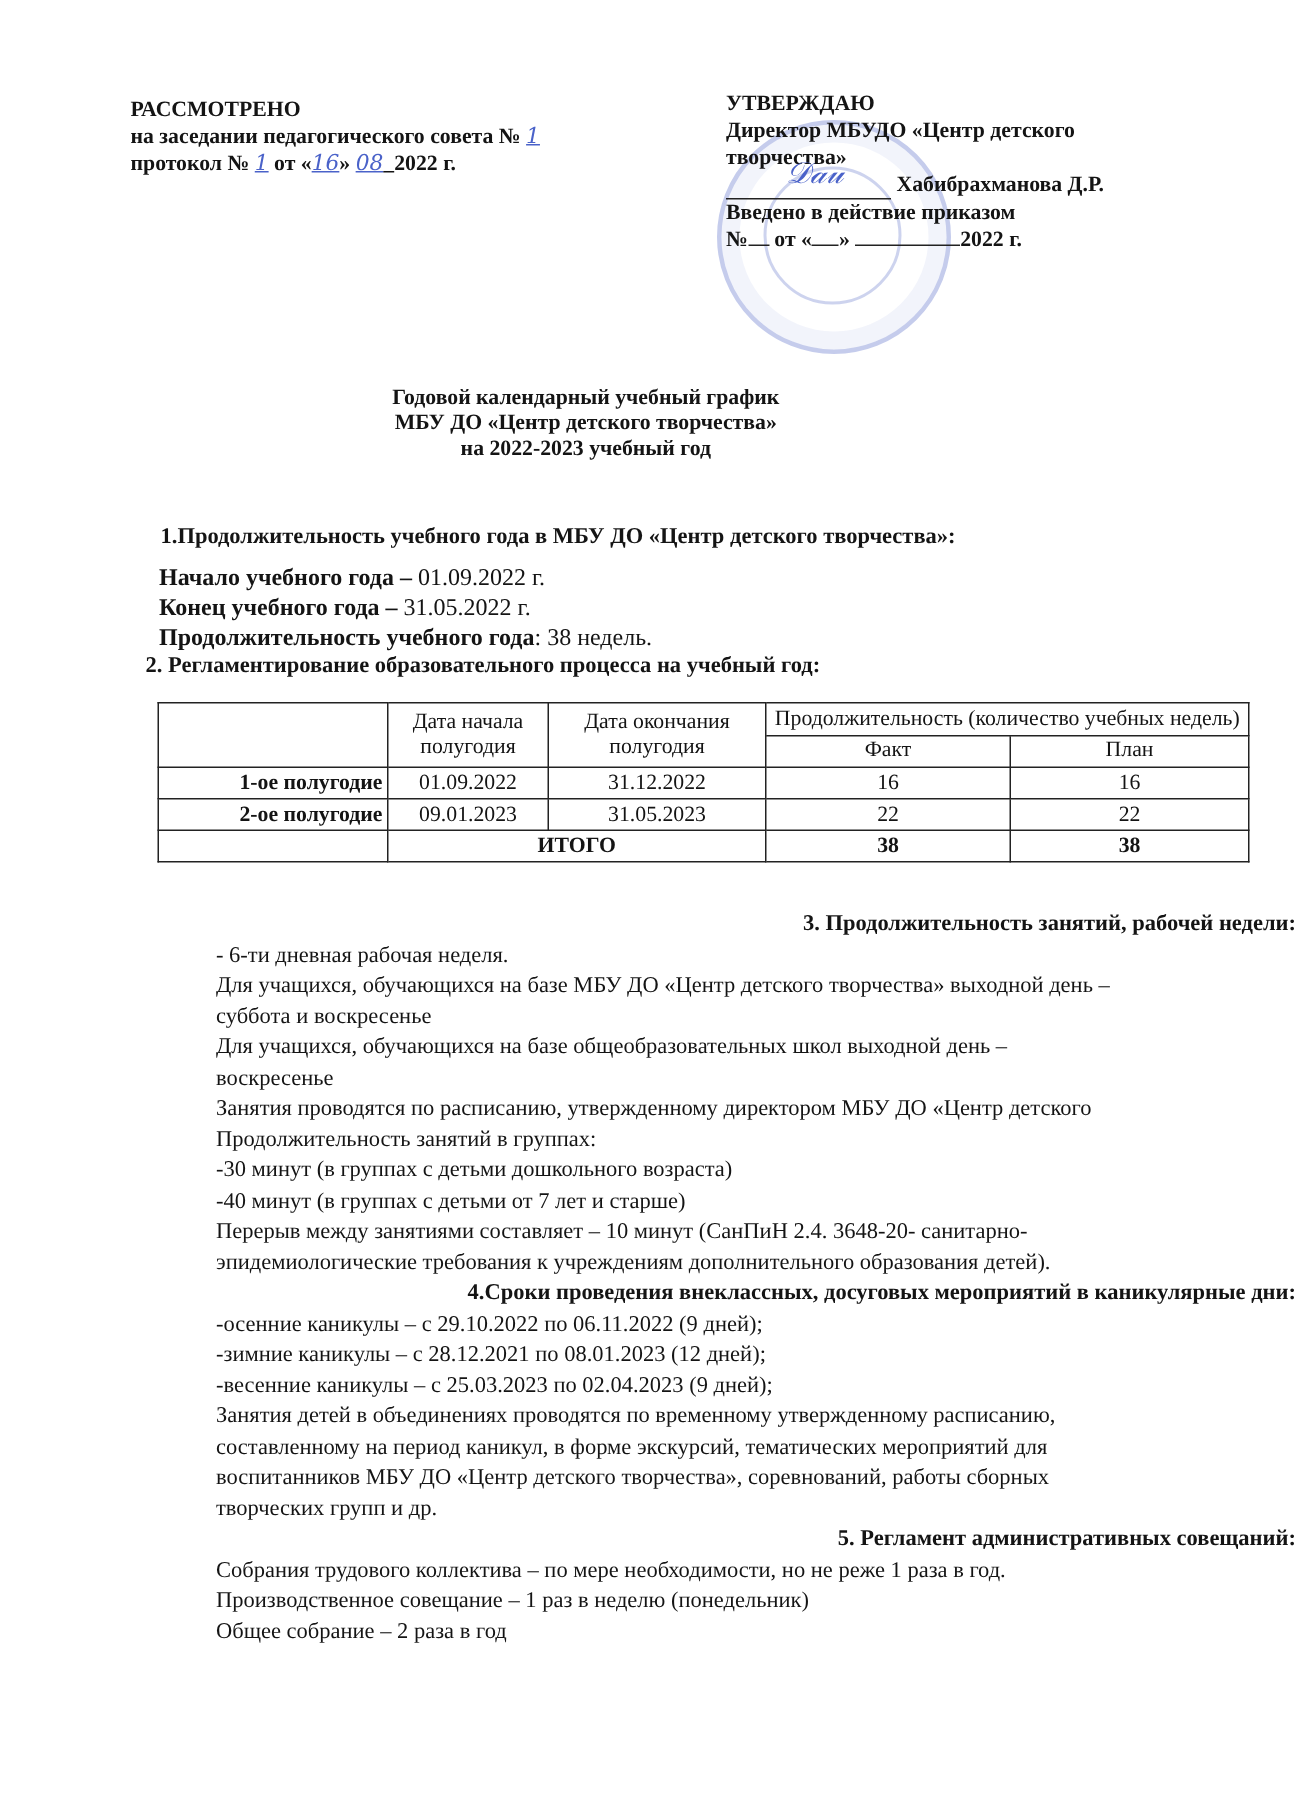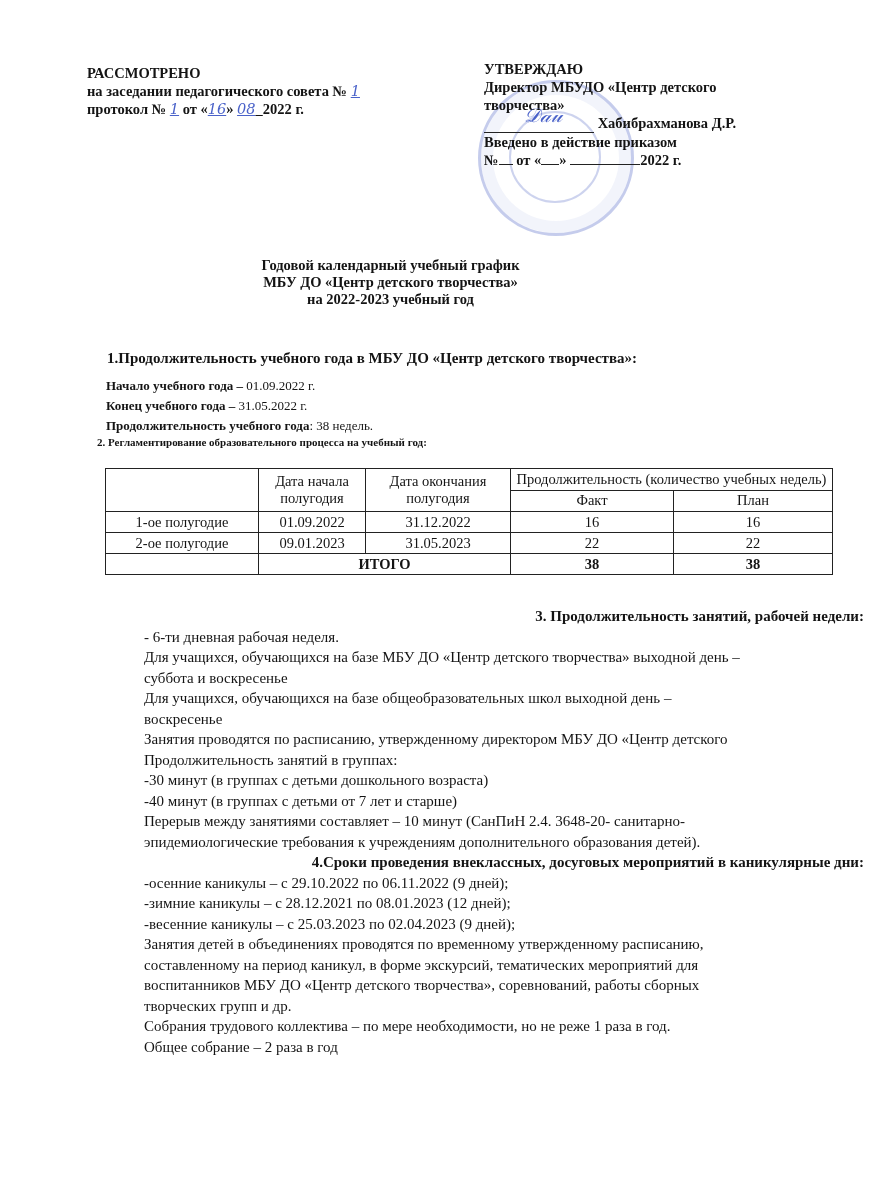--- a/index.html
+++ b/index.html
@@ -15,27 +15,27 @@
     .stamp {
       position: absolute; left: 478px; top: 80px; width: 150px; height: 150px;
       border-radius: 50%; border: 3px solid rgba(90,110,200,0.35);
       box-shadow: inset 0 0 0 12px rgba(90,110,200,0.08);
     }
     .stamp-inner {
       position: absolute; left: 28px; top: 28px; width: 88px; height: 88px;
       border-radius: 50%; border: 2px solid rgba(90,110,200,0.3);
     }
     .title { position: absolute; left: 0; width: 781px; top: 257px; text-align: center; font-weight: bold; font-size: 14.5px; line-height: 17px; }
-    .body-text { font-size: 13px; line-height: 20px; }
+    .body-text { font-size: 16px; line-height: 20px; }
     table.sched {
       position: absolute; left: 105px; top: 468px; width: 728px;
       border-collapse: collapse; font-size: 14.5px;
     }
     table.sched td { border: 1px solid #222; text-align: center; padding: 0 3px; height: 20px; }
-    table.sched td.left { text-align: center; }
+    table.sched td.left { text-align: right; font-weight: bold; }
     table.sched td.right { text-align: center; font-weight: bold; }
     .sec { position: absolute; left: 104px; width: 720px; font-size: 15px; line-height: 20.5px; }
   </style>
 </head>
 <body>
 
 <div class="abs hdr" style="left:87px; top:64px;">
   <div>РАССМОТРЕНО</div>
   <div>
     <span>на заседании педагогического совета №</span>
@@ -76,21 +76,21 @@
   <div>МБУ ДО «Центр детского творчества»</div>
   <div>на 2022-2023 учебный год</div>
 </div>
 
 <div class="abs b" style="left:107px; top:350px; font-size:15px;">1.Продолжительность учебного года в МБУ ДО «Центр детского творчества»:</div>
 <div class="abs body-text" style="left:106px; top:376px;">
   <div><span class="b">Начало учебного года –</span><span> 01.09.2022 г.</span></div>
   <div><span class="b">Конец учебного года –</span><span> 31.05.2022 г.</span></div>
   <div><span class="b">Продолжительность учебного года</span><span>: 38 недель.</span></div>
 </div>
-<div class="abs b" style="left:97px; top:436px; font-size:11px;">2. Регламентирование образовательного процесса на учебный год:</div>
+<div class="abs b" style="left:97px; top:436px; font-size:15px;">2. Регламентирование образовательного процесса на учебный год:</div>
 
 <table class="sched">
   <tbody>
       <tr>
     <td rowspan="2" style="width:146px;"></td>
     <td rowspan="2" style="width:100px; height:42px;">Дата начала полугодия</td>
     <td rowspan="2" style="width:138px;">Дата окончания полугодия</td>
     <td colspan="2">Продолжительность (количество учебных недель)</td>
   </tr>
   <tr>
@@ -136,15 +136,17 @@
 
   <div class="b">4.Сроки проведения внеклассных, досуговых мероприятий в каникулярные дни:</div>
   <div>-осенние каникулы – с 29.10.2022 по 06.11.2022 (9 дней);</div>
   <div>-зимние каникулы – с 28.12.2021 по 08.01.2023 (12 дней);</div>
   <div>-весенние  каникулы – с 25.03.2023 по 02.04.2023 (9 дней);</div>
   <div>Занятия детей в объединениях проводятся по временному утвержденному расписанию,</div>
   <div>составленному на период каникул, в форме экскурсий, тематических мероприятий для</div>
   <div>воспитанников МБУ ДО «Центр детского творчества», соревнований, работы сборных</div>
   <div>творческих групп и др.</div>
 
+  <div class="b">5. Регламент административных совещаний:</div>
   <div>Собрания трудового коллектива – по мере необходимости, но не реже 1 раза в год.</div>
+  <div>Производственное совещание – 1 раз в неделю (понедельник)</div>
   <div>Общее собрание – 2 раза в год</div>
 </div>
 
 </body></html>

